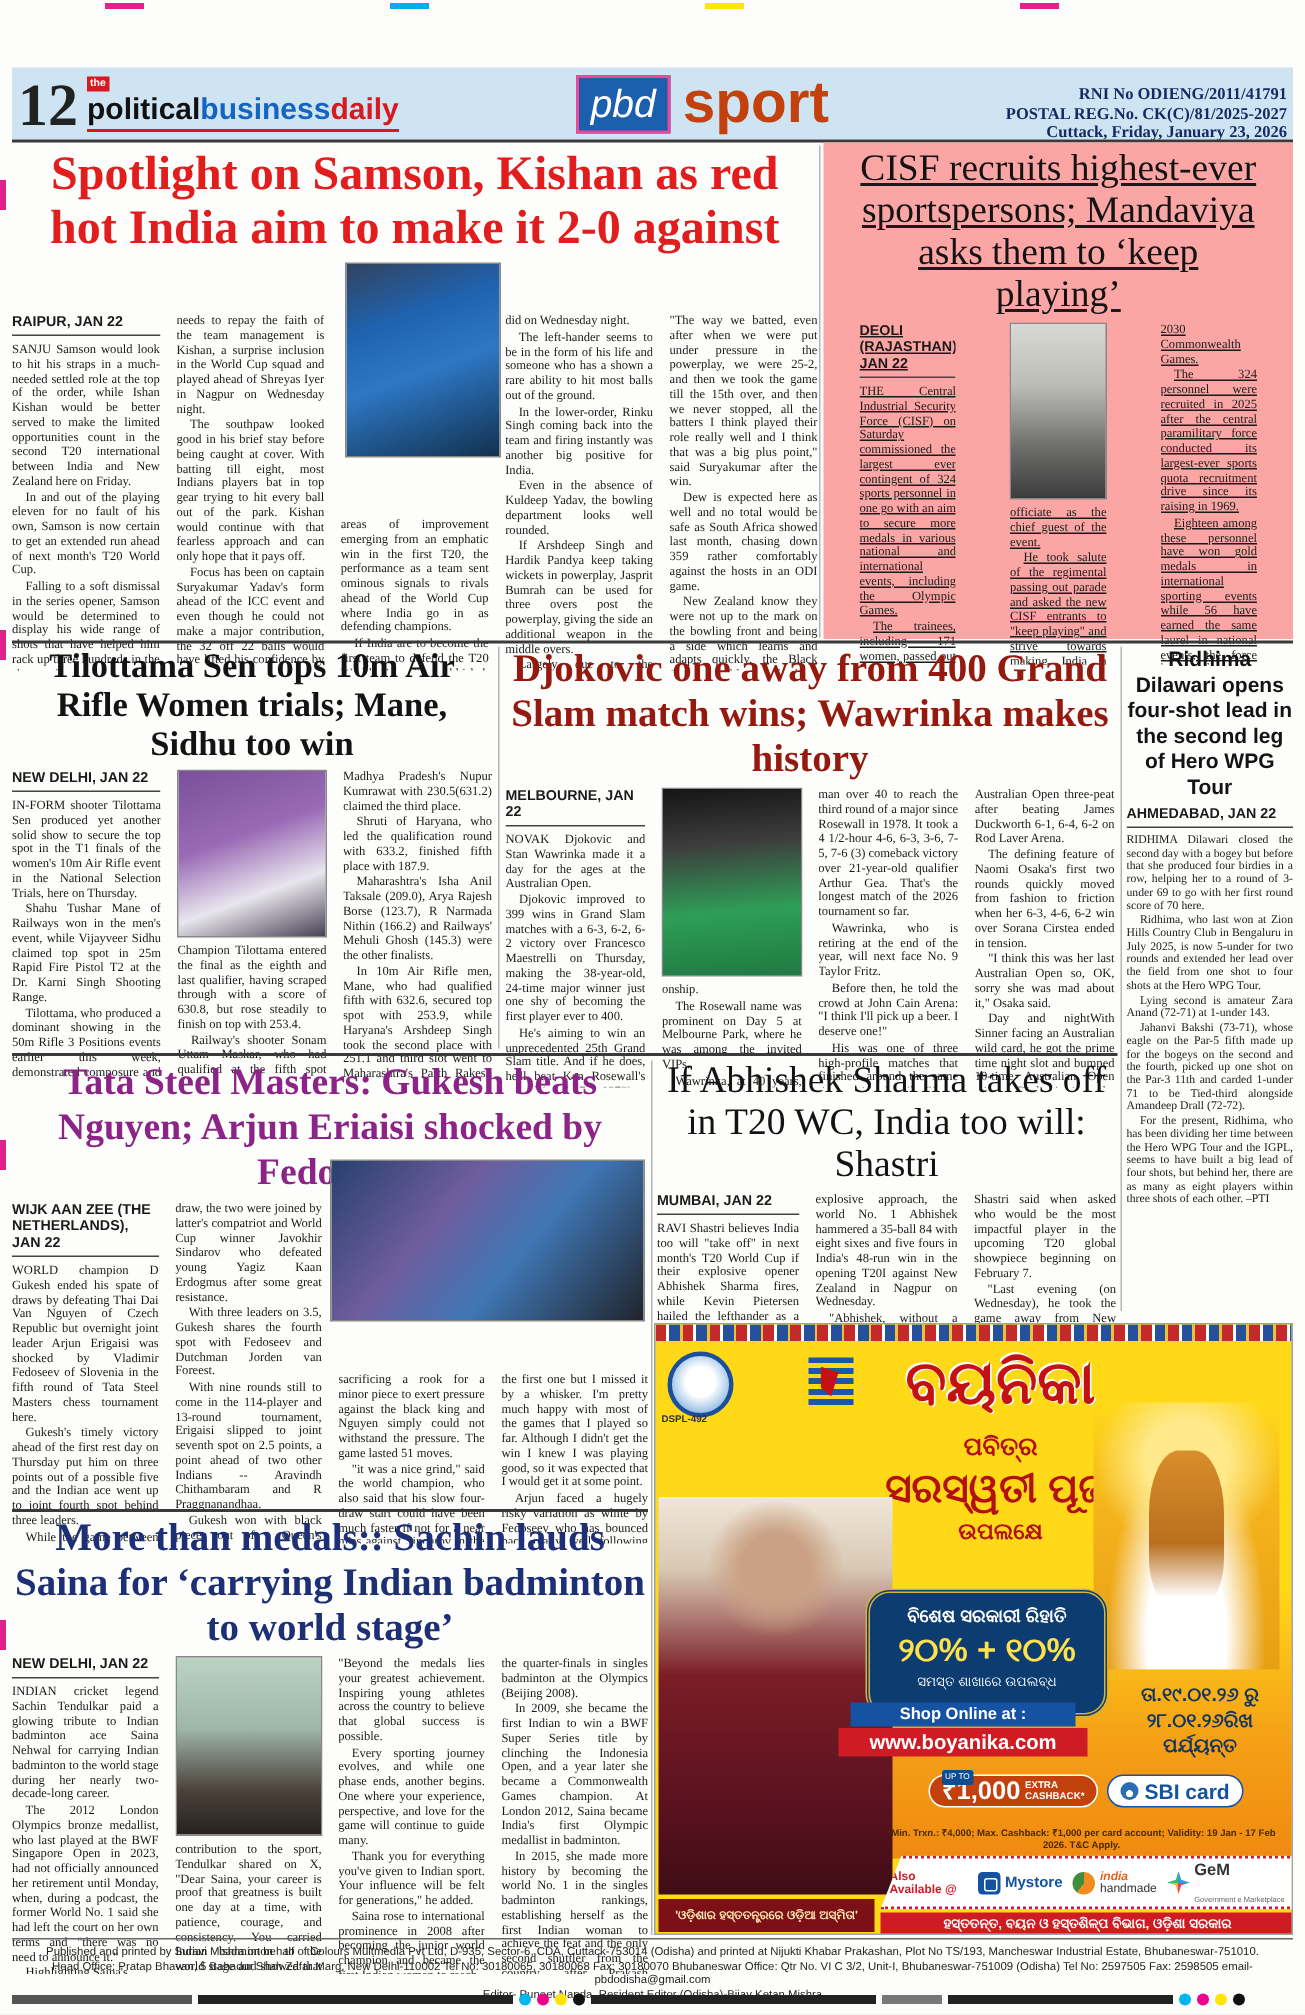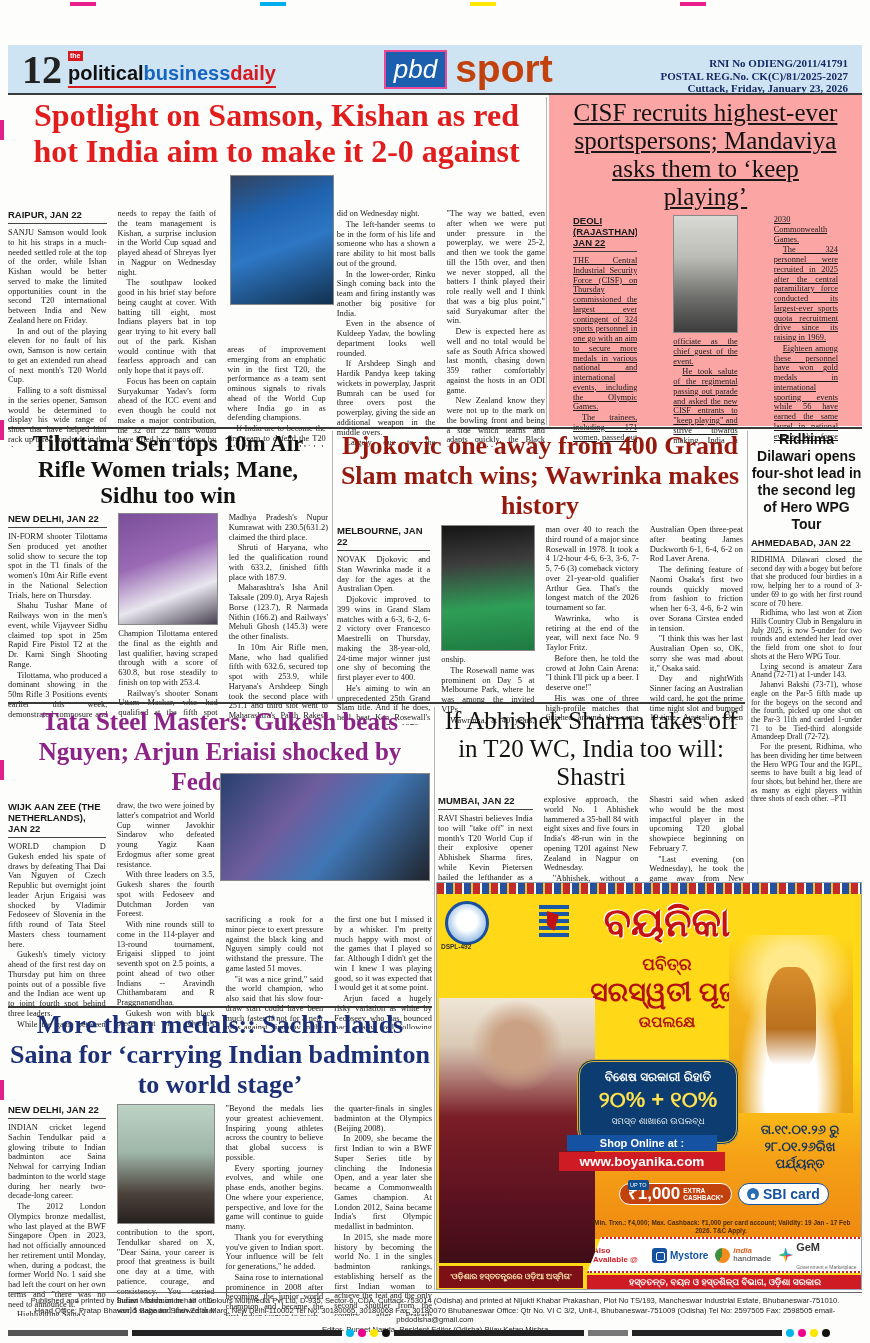--- a/index.html
+++ b/index.html
@@ -1,20 +1,20 @@
 <!DOCTYPE html>
 <html><head>
 <meta charset="utf-8">
 <style>
   html,body{margin:0;padding:0;background:#e9e9e9;}
   #page{position:relative;width:870px;height:1343px;background:#fdfdfb;margin:0 auto;overflow:hidden;
         font-family:"Liberation Serif",serif;color:#1a1a1a;}
   
   #masthead{position:absolute;left:8px;top:45px;width:854px;height:48px;background:#cfe4f2;
-            display:flex;align-items:center;justify-content:space-between;padding:0 14px;box-sizing:border-box;}
+            display:flex;align-items:center;justify-content:space-between;padding:0 4px;box-sizing:border-box;}
   .mh-left{display:flex;align-items:flex-end;gap:6px;}
   .page-num{font-size:40px;font-weight:bold;line-height:36px;color:#222;}
   .logo-stack{display:flex;flex-direction:column;line-height:10px;}
   .logo-the{background:#d81a20;color:#fff;font-family:"Liberation Sans",sans-serif;font-size:7px;
             font-weight:bold;padding:0 2px;width:max-content;margin-bottom:1px;}
   .logo-words{font-family:"Liberation Sans",sans-serif;font-weight:bold;font-size:20px;line-height:22px;
               border-bottom:2px solid #d81a20;padding-bottom:2px;}
   .lw-political{color:#111;} .lw-business{color:#1565c0;} .lw-daily{color:#d81a20;}
   .mh-center{display:flex;align-items:center;gap:8px;}
   .pbd-box{background:#1b5fae;color:#fff;font-family:"Liberation Sans",sans-serif;font-weight:normal;
@@ -209,21 +209,21 @@
     </div>
   </section>
   <div class="vrule" style="left:546px;top:97px;height:328px;"></div>
 
   <section class="article" id="art-cisf" style="left:549px;top:95px;width:313px;height:331px;">
     <h1 class="hl hl-cisf" data-bind="articles.cisf.headline">CISF recruits highest-ever sportspersons; Mandaviya asks them to ‘keep playing’</h1>
     <div class="cols" style="height:228px;gap:36px;">
       <div class="col body-text">
         <div class="dateline" data-bind="articles.cisf.dateline">DEOLI (RAJASTHAN), JAN 22</div>
         <div data-bind-list="articles.cisf.cols.0">
-            <p>THE Central Industrial Security Force (CISF) on Thursday commissioned the largest ever contingent of 324 sports personnel in one go with an aim to secure more medals in various national and international events, including the Olympic Games.</p>
+            <p>THE Central Industrial Security Force (CISF) on Saturday commissioned the largest ever contingent of 324 sports personnel in one go with an aim to secure more medals in various national and international events, including the Olympic Games.</p>
             <p>The trainees, including 171 women, passed out of the Regional Training Centre of the force located in Deoli town of Tonk district. The town is about 165 km south of state capital Jaipur.</p>
           </div>
       </div>
       <div class="col body-text">
         <div class="photo inphoto ph-mandaviya" style="height:118px;"></div>
         <div data-bind-list="articles.cisf.cols.1">
             <p>officiate as the chief guest of the event.</p>
             <p>He took salute of the regimental passing out parade and asked the new CISF entrants to "keep playing" and strive towards making India a top-10 sports-playing nation by 2036.</p>
             <p>India is bidding to host the 2036 Olympic Games in Ahmedabad, the city that will also conduct the</p>
           </div>

